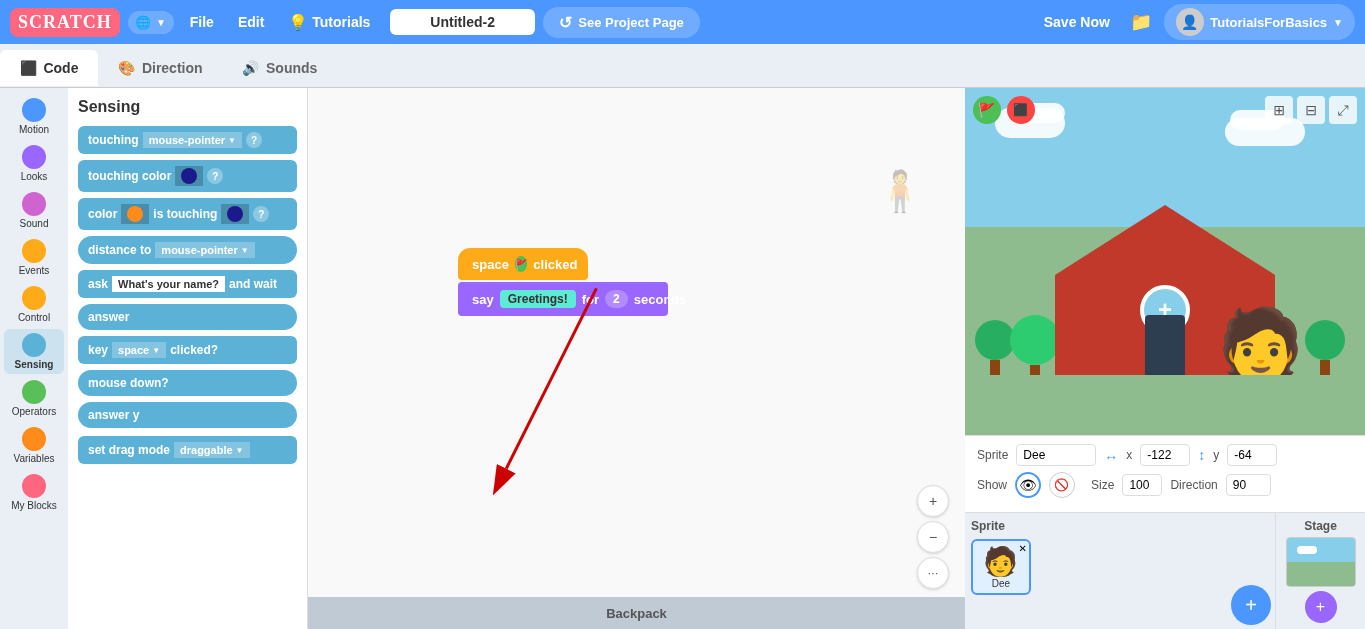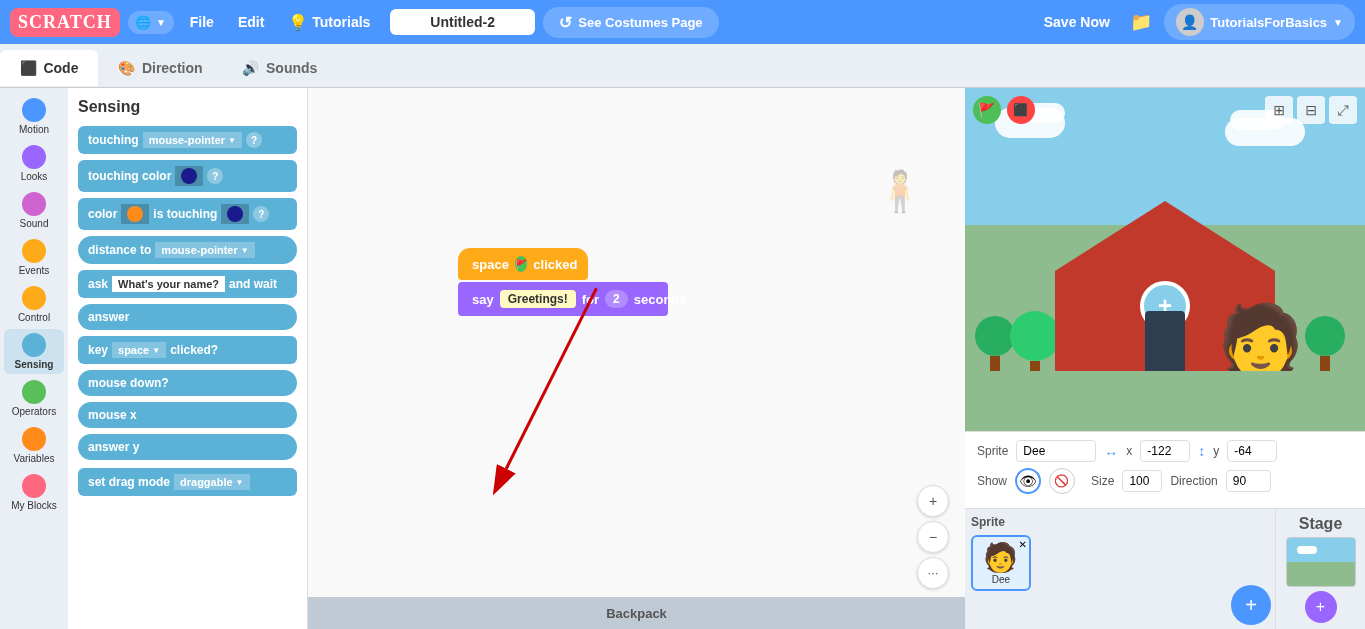--- a/index.html
+++ b/index.html
@@ -246,21 +246,21 @@
       border-radius: 4px;
       padding: 8px 14px;
       font-size: 13px;
       font-weight: bold;
       color: white;
       display: flex; align-items: center; gap: 6px;
       margin-top: 2px;
       width: 210px;
     }
     .b-inner-white {
-      background: #fef9c3;
+      background: #5eead4;
       border-radius: 4px;
       padding: 2px 8px;
       color: #333;
       font-size: 12px;
     }
     .b-inner-purple {
       background: rgba(255,255,255,0.25);
       border-radius: 12px;
       padding: 2px 8px;
       color: white;
@@ -499,21 +499,21 @@
     }
     .stage-thumb-pane {
       width: 90px;
       padding: 6px;
       border-left: 1px solid #ddd;
       display: flex;
       flex-direction: column;
       align-items: center;
     }
     .stage-thumb-label {
-      font-size: 16px;
+      font-size: 12px;
       font-weight: bold;
       color: #555;
       margin-bottom: 4px;
     }
     .stage-thumb-img {
       width: 70px;
       height: 50px;
       background: linear-gradient(180deg, #87CEEB 50%, #8fbc8f 50%);
       border-radius: 4px;
       border: 1px solid #ccc;
@@ -576,21 +576,21 @@
   </div>
   <div class="nav-btn">File</div>
   <div class="nav-btn">Edit</div>
   <div class="nav-btn" style="display:flex;align-items:center;gap:4px;">
     <span style="font-size:16px;">💡</span>
     <span>Tutorials</span>
   </div>
   <div class="project-title">Untitled-2</div>
   <div class="see-project-btn">
     <span style="font-size:16px;">↺</span>
-    <span>See Costumes Page</span>
+    <span>See Project Page</span>
   </div>
   <div class="spacer"></div>
   <div class="save-now-btn">Save Now</div>
   <div class="folder-icon">📁</div>
   <div class="user-area">
     <div class="avatar">👤</div>
     <span>TutorialsForBasics</span>
     <span style="font-size:10px;">▼</span>
   </div>
 </div>
@@ -709,23 +709,20 @@
         <span>space</span>
         <span class="dropdown-arrow">▼</span>
       </div>
       <span>clicked?</span>
     </div>
 
     <div class="s-block round">
       <span>mouse down?</span>
     </div>
 
-    <div class="s-block round">
-      <span>mouse x</span>
-    </div>
 
     <div class="s-block round">
       <span>answer y</span>
     </div>
 
     <div class="s-block" style="margin-top:8px;">
       <span>set drag mode</span>
       <div class="s-block-inner">
         <span>draggable</span>
         <span class="dropdown-arrow">▼</span>

